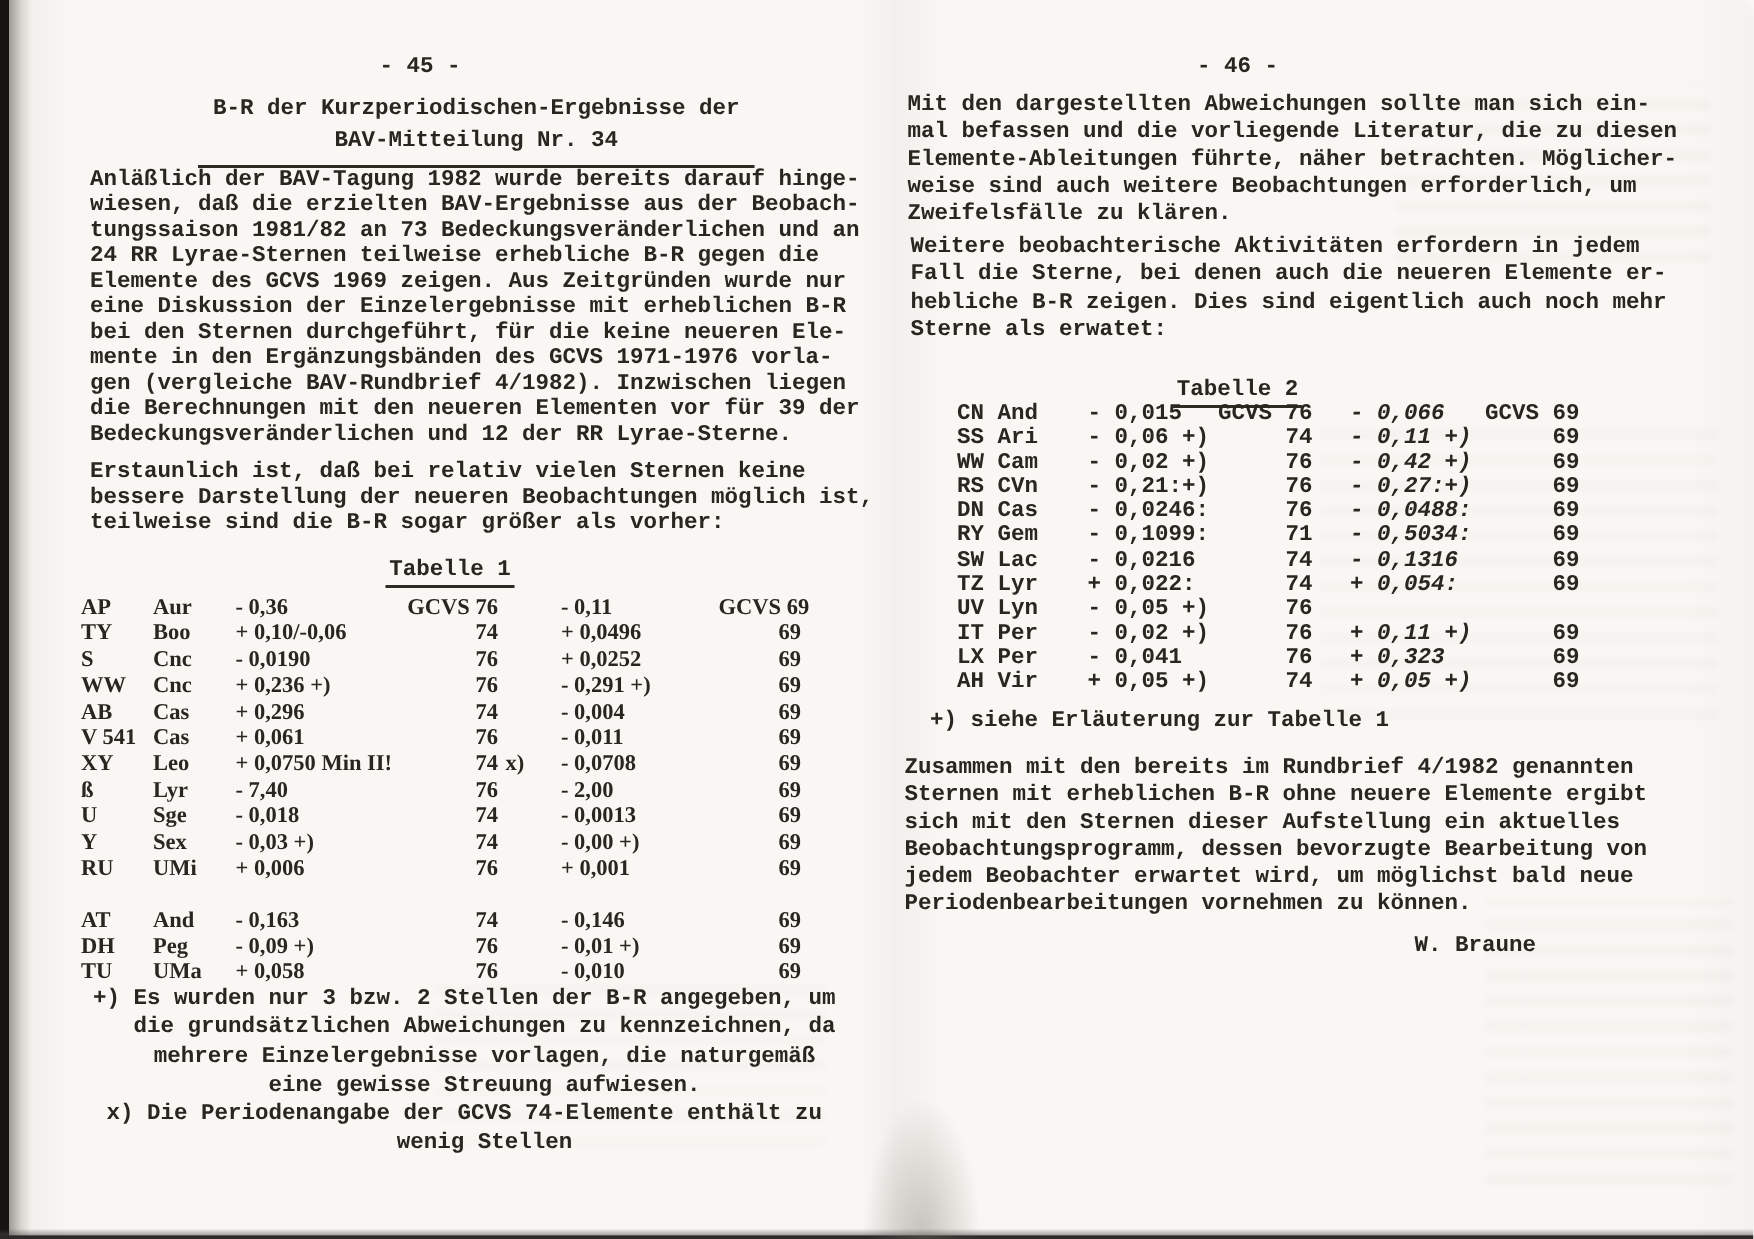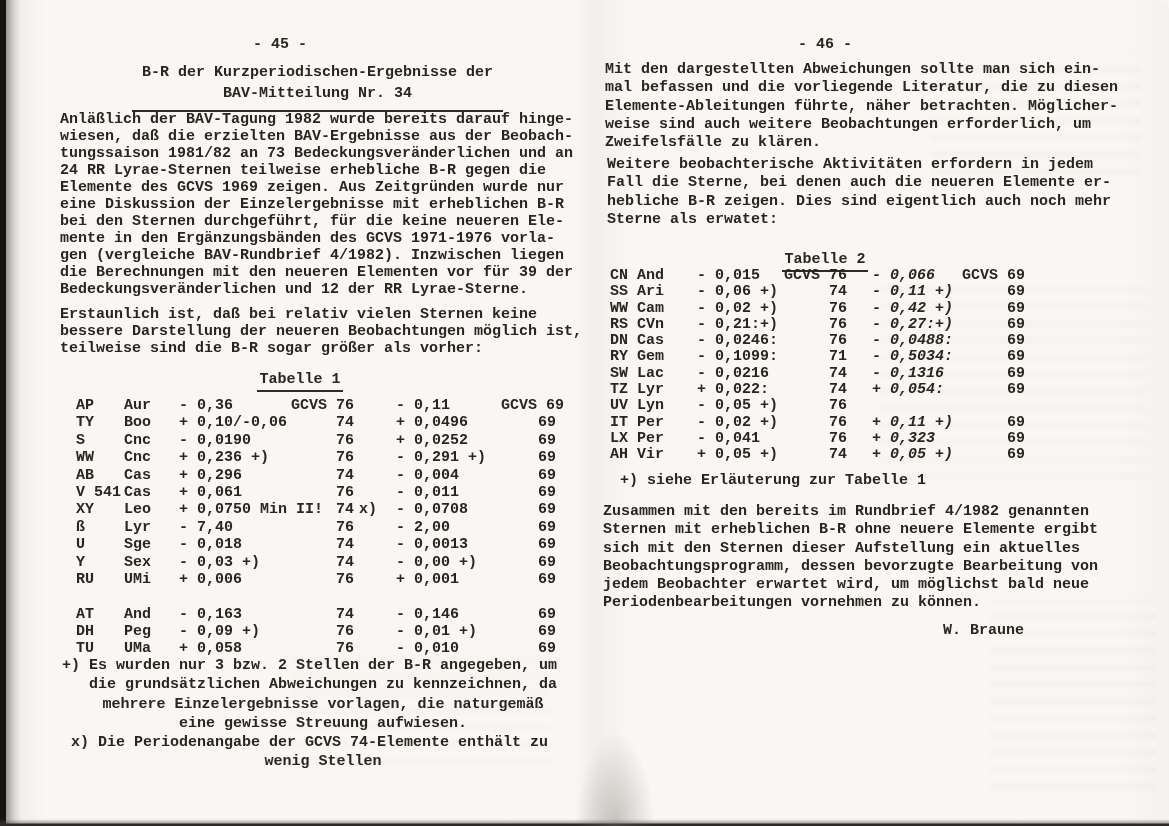--- a/index.html
+++ b/index.html
@@ -29,36 +29,36 @@
   .g4{left:290px;top:645px;width:260px;height:120px;opacity:.35;}
   
   .abs{position:absolute;white-space:pre;}
   .center{text-align:center;}
   .para{line-height:17px;}
   .para-r{line-height:18.3px;}
   .title-span{display:inline-block;white-space:pre;line-height:21px;
     border-bottom:2px solid #2e2b25;padding:0 10px 6px;}
   .thead-span{display:inline-block;border-bottom:2px solid #2e2b25;padding:0 2px 2px;}
   
-  .t1{position:absolute;left:76px;top:397px;width:480px;}
+  .t1{position:absolute;left:54px;top:397px;width:480px;font-family:Liberation Serif, serif;}
   .t1 .row{display:flex;height:17.4px;line-height:17.4px;}
   .t1 .gap{height:17.4px;}
   .t1 span{white-space:pre;flex-shrink:0;}
   .c-star{width:48px;}
   .c-const{width:55px;}
   .c-val1{width:112px;}
   .c-cat1{width:63px;text-align:right;}
   .c-note{width:42px;padding-left:5px;box-sizing:border-box;}
   .c-val2{width:105px;}
   .c-cat2{width:55px;text-align:right;}
   
   .t2{position:absolute;left:610px;top:268px;width:433px;}
   .t2 .row{display:flex;height:16.3px;line-height:16.3px;}
   .t2 span{white-space:pre;flex-shrink:0;}
-  .c2-star{width:87px;}
+  .c2-star{width:87px;margin-left:28px;}
   .c2-val1{width:80px;}
   .c2-cat1{width:70px;text-align:right;}
   .c2-val2{width:90px;margin-left:25px;font-style:italic;}
   .c2-cat2{width:63px;text-align:right;}
   .fnotes{line-height:19.3px;}
 </style>
 </head>
 <body>
 
 <div class="scan">

